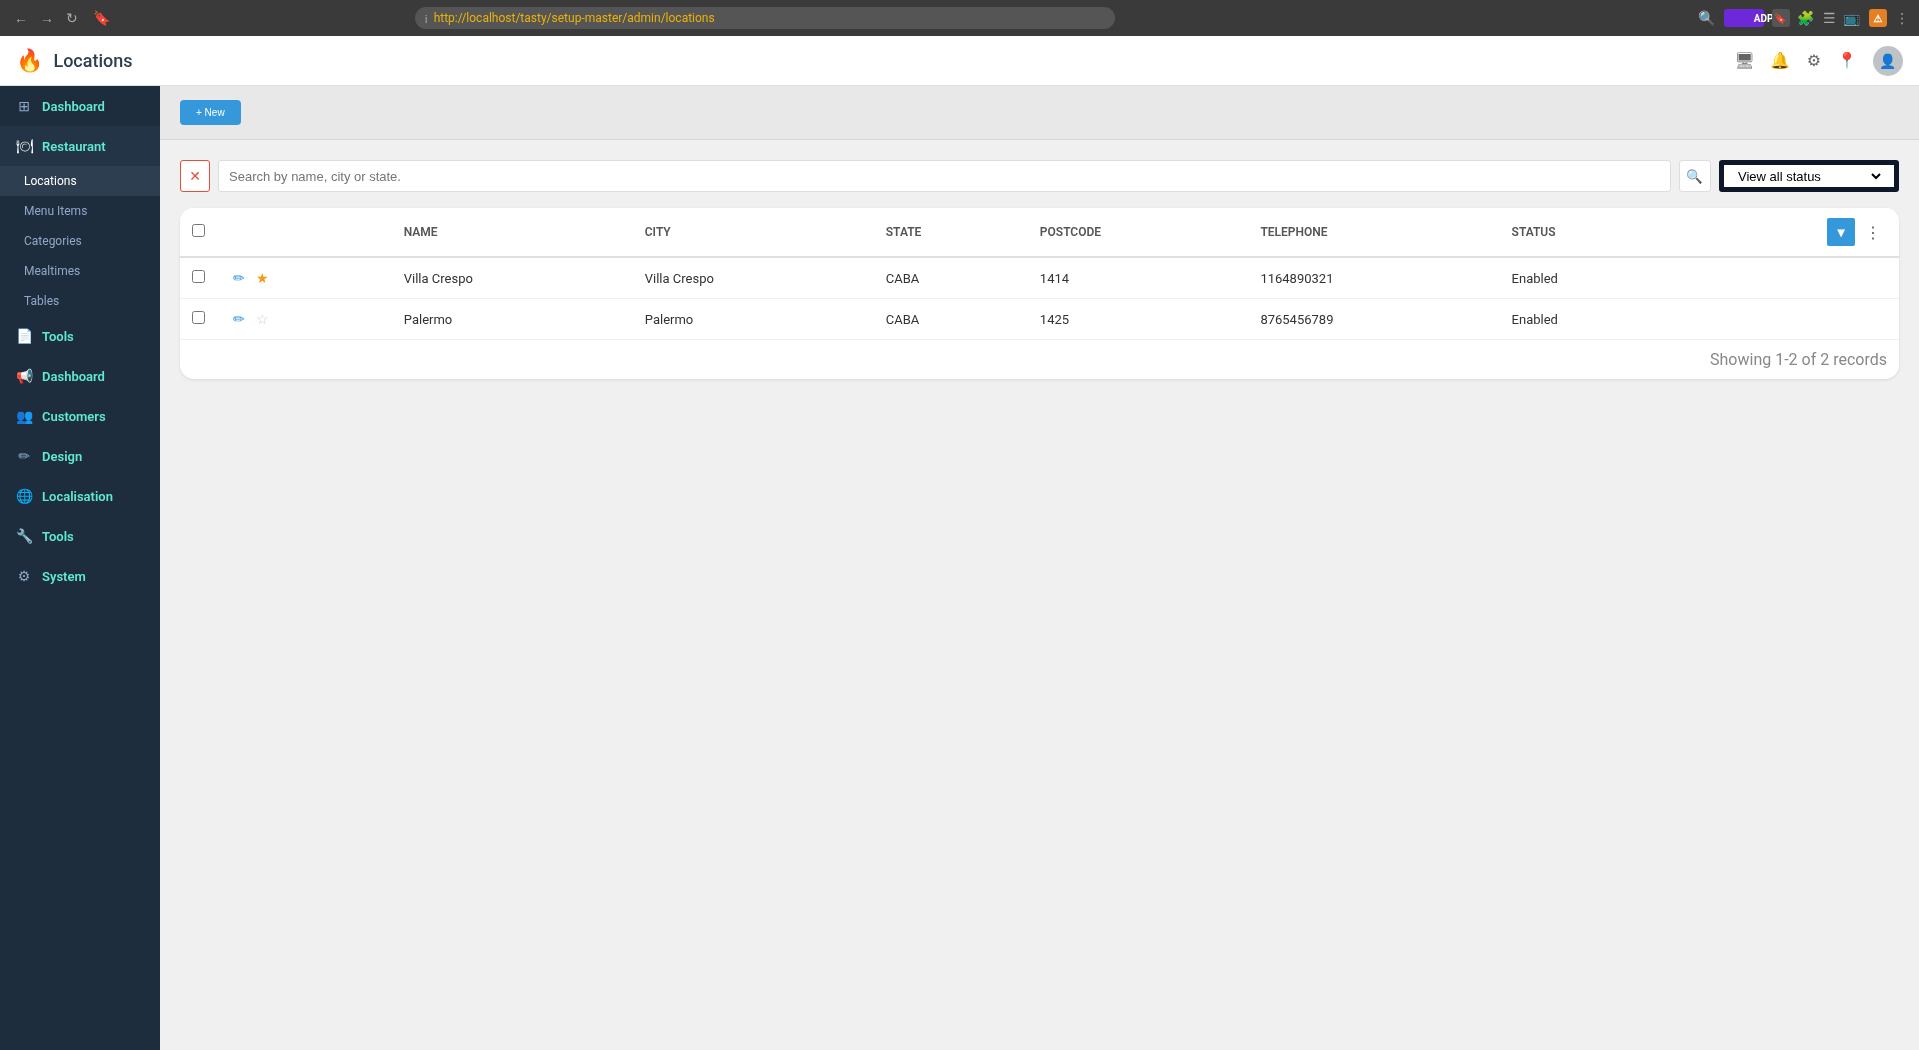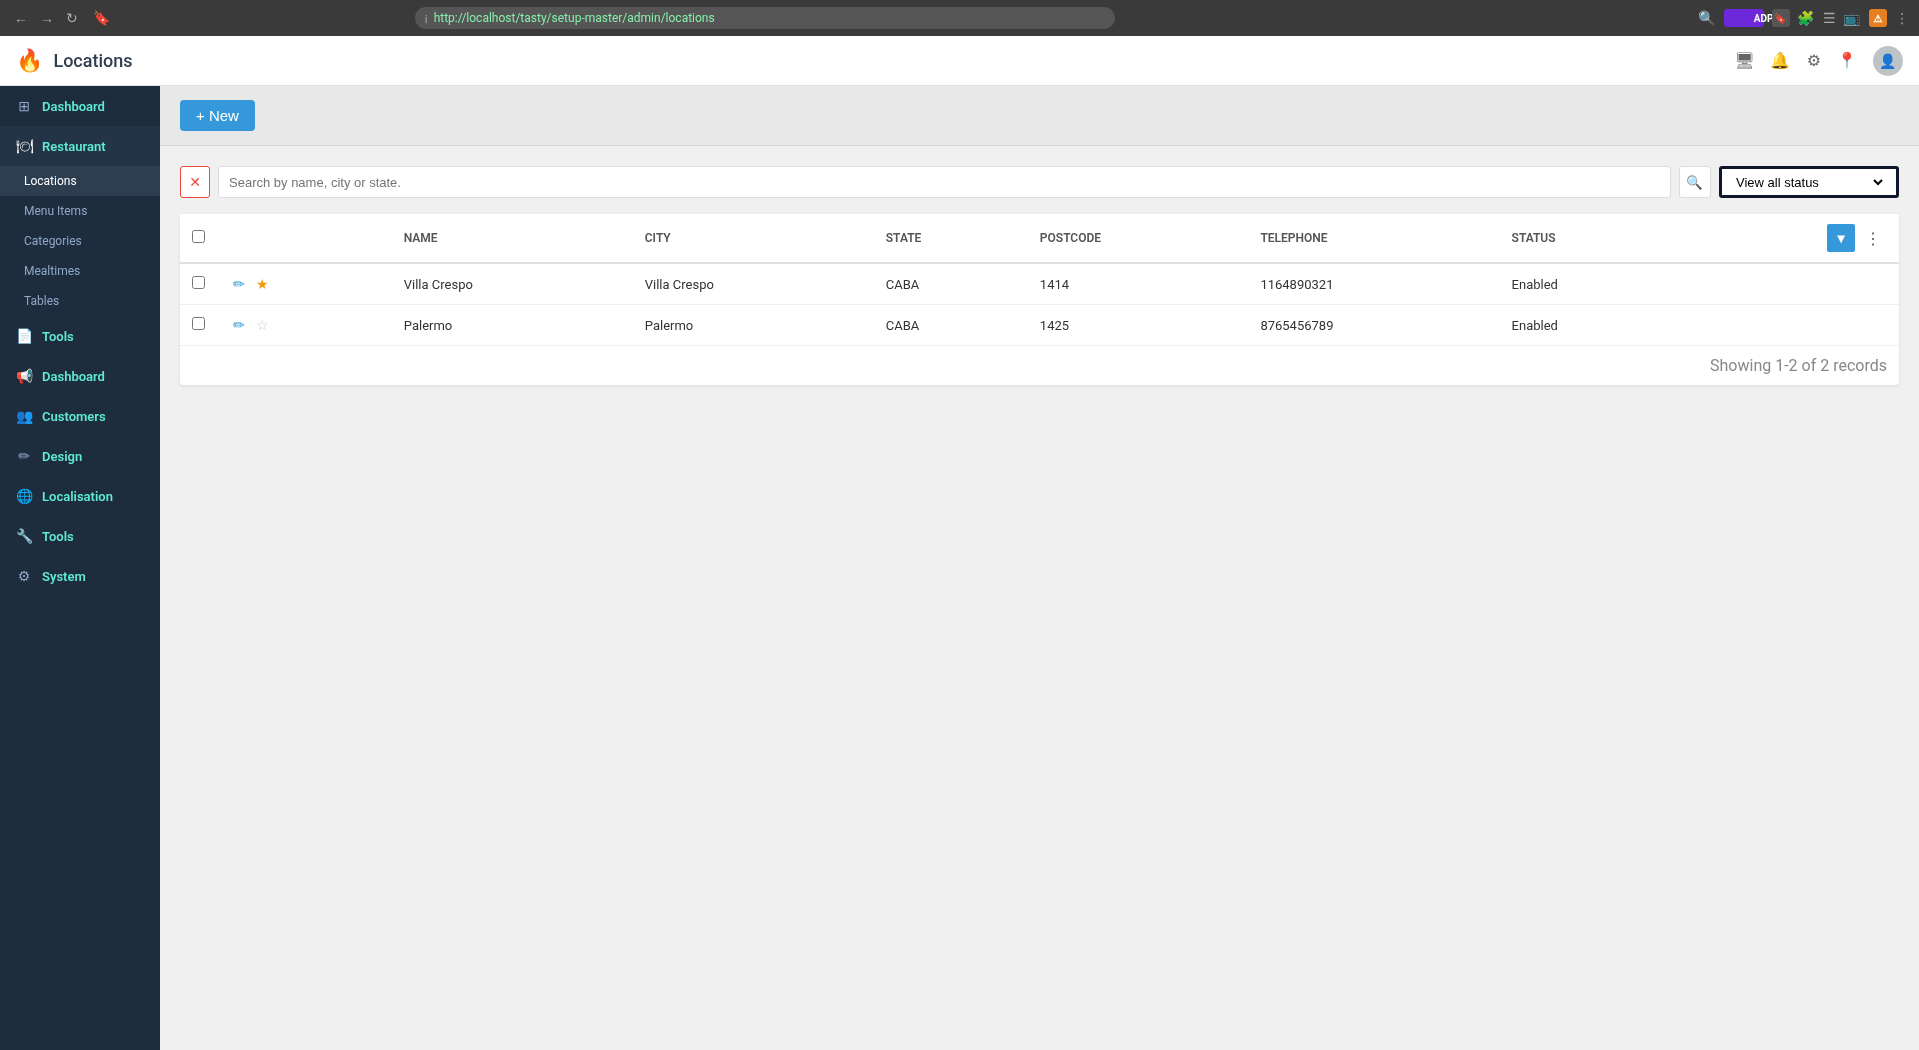--- a/index.html
+++ b/index.html
@@ -5,21 +5,21 @@
     * { box-sizing: border-box; margin: 0; padding: 0; }
     body { font-family: -apple-system, BlinkMacSystemFont, 'Segoe UI', Roboto, sans-serif; font-size: 13px; background: #f0f0f0; display: flex; flex-direction: column; height: 100vh; overflow: hidden; }
 
     
     .browser-chrome { background: #3a3a3a; height: 36px; display: flex; align-items: center; padding: 0 10px; gap: 8px; flex-shrink: 0; }
     .browser-nav-btns { display: flex; gap: 4px; align-items: center; }
     .browser-nav-btn { background: none; border: none; color: #aaa; cursor: pointer; font-size: 14px; padding: 2px 4px; }
     .browser-bookmark-btn { background: none; border: none; color: #aaa; cursor: pointer; font-size: 14px; padding: 2px 4px; margin-right: 4px; }
     .browser-address-bar { flex: 1; background: #555; border-radius: 12px; height: 22px; display: flex; align-items: center; padding: 0 10px; gap: 6px; max-width: 700px; margin: 0 auto; }
     .browser-address-bar .lock-icon { color: #aaa; font-size: 11px; }
-    .browser-address-bar .url { color: #86efac; font-size: 12px; }
+    .browser-address-bar .url { color: #eab308; font-size: 12px; }
     .browser-right-icons { display: flex; align-items: center; gap: 8px; color: #aaa; font-size: 14px; margin-left: auto; }
     .browser-ext-icon { width: 18px; height: 18px; border-radius: 3px; display: flex; align-items: center; justify-content: center; font-size: 10px; font-weight: bold; }
     .ext-red { background: #6d28d9; color: white; padding-left: 40px; }
     .ext-orange { background: #e67e22; color: white; }
 
     
     .app-header { background: white; height: 50px; display: flex; align-items: center; padding: 0 16px; border-bottom: 1px solid #e0e0e0; flex-shrink: 0; }
     .app-logo { display: flex; align-items: center; gap: 10px; color: #2c3e50; font-size: 18px; font-weight: 500; }
     .app-logo .flame { color: #e74c3c; font-size: 22px; }
     .app-header-right { margin-left: auto; display: flex; align-items: center; gap: 16px; color: #666; }
@@ -34,49 +34,49 @@
     .sidebar-item { display: flex; align-items: center; gap: 10px; padding: 12px 16px; color: #8fa8c8; cursor: pointer; font-size: 13px; transition: background 0.15s; }
     .sidebar-item.active { color: #fff; background: #243447; }
     .sidebar-item.sub-item { padding: 8px 16px 8px 24px; color: #8fa8c8; font-size: 12px; cursor: pointer; }
     .sidebar-item.sub-item.active { color: #fff; background: #2c3e50; }
     .sidebar-icon { font-size: 14px; width: 16px; text-align: center; flex-shrink: 0; }
     .sidebar-section-label { color: #5eead4; font-weight: 600; font-size: 13px; }
 
     
     .main-content { flex: 1; overflow-y: auto; background: #f0f0f0; }
     .content-toolbar { background: #e8e8e8; padding: 14px 20px; border-bottom: 1px solid #d5d5d5; }
-    .btn-new { background: #3498db; color: white; border: none; padding: 7px 16px; border-radius: 4px; cursor: pointer; font-size: 15px; display: flex; align-items: center; gap: 6px; }
+    .btn-new { background: #3498db; color: white; border: none; padding: 7px 16px; border-radius: 4px; cursor: pointer; font-size: 10px; display: flex; align-items: center; gap: 6px; }
 
     .content-area { padding: 20px; }
 
     
     .search-bar { display: flex; gap: 8px; margin-bottom: 16px; align-items: center; }
     .clear-btn { background: white; border: 1px solid #e74c3c; color: #e74c3c; width: 30px; height: 32px; display: flex; align-items: center; justify-content: center; cursor: pointer; border-radius: 3px; font-size: 14px; flex-shrink: 0; }
     .search-input-wrap { flex: 1; position: relative; }
     .search-input { width: 100%; height: 32px; border: 1px solid #ddd; border-radius: 3px; padding: 0 10px; font-size: 13px; background: white; }
     .search-btn { background: white; border: 1px solid #ddd; width: 32px; height: 32px; display: flex; align-items: center; justify-content: center; cursor: pointer; border-radius: 3px; }
-    .status-filter { height: 32px; border: 3px solid #0f172a; border-radius: 3px; background: white; padding: 0 10px; font-size: 13px; cursor: pointer; display: flex; align-items: center; gap: 8px; min-width: 180px; }
+    .status-filter { height: 32px; border: 5px solid #0f172a; border-radius: 3px; background: white; padding: 0 10px; font-size: 13px; cursor: pointer; display: flex; align-items: center; gap: 8px; min-width: 180px; }
     .status-filter select { border: none; background: none; font-size: 13px; width: 100%; cursor: pointer; outline: none; }
 
     
     .data-table { width: 100%; border-collapse: collapse; background: white; }
     .data-table th { text-align: left; padding: 10px 12px; font-size: 12px; font-weight: 600; color: #555; border-bottom: 2px solid #e0e0e0; background: white; text-transform: uppercase; }
     .data-table td { padding: 10px 12px; border-bottom: 1px solid #f0f0f0; font-size: 13px; color: #333; }
     .data-table .checkbox-col { width: 30px; }
     .row-checkbox { cursor: pointer; }
     .edit-btn { background: none; border: none; color: #3498db; cursor: pointer; font-size: 14px; padding: 2px 4px; }
     .star-btn { background: none; border: none; cursor: pointer; font-size: 14px; padding: 2px 4px; }
     .star-filled { color: #f39c12; }
     .star-empty { color: #ccc; }
     .filter-icon-btn { background: #3498db; border: none; color: white; width: 28px; height: 28px; display: flex; align-items: center; justify-content: center; cursor: pointer; border-radius: 2px; }
     .cols-icon-btn { background: none; border: none; color: #555; width: 28px; height: 28px; display: flex; align-items: center; justify-content: center; cursor: pointer; font-size: 16px; }
     .table-header-row th:last-child { text-align: right; }
     .records-info { text-align: right; padding: 10px 12px; font-size: 16px; color: #888; }
 
-    .table-container { background: white; border-radius: 3px; box-shadow: 0 1px 3px rgba(0,0,0,0.1); overflow: hidden; }
+    .table-container { background: white; border-radius: 14px; box-shadow: 0 1px 3px rgba(0,0,0,0.1); overflow: hidden; }
 
     .status-enabled { color: #333; }
 
     .th-actions { display: flex; align-items: center; justify-content: flex-end; gap: 4px; }
   </style>
 </head>
 <body>
 
 <div class="browser-chrome">
   <div class="browser-nav-btns">

